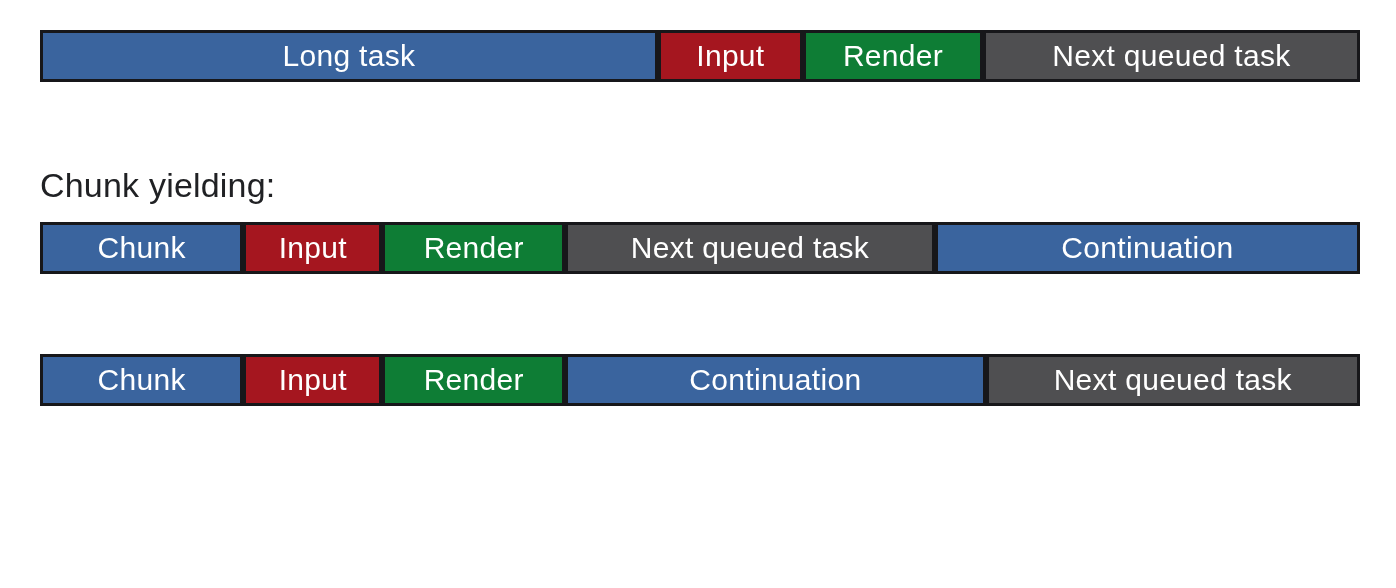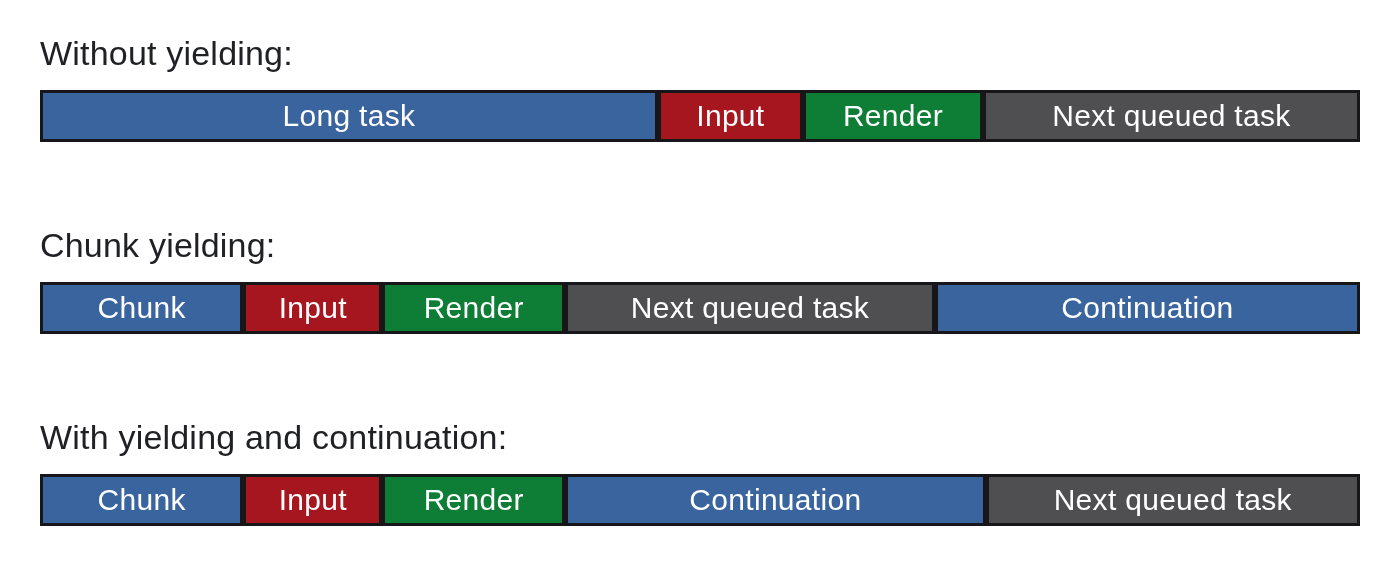--- a/index.html
+++ b/index.html
@@ -48,42 +48,40 @@
     flex-shrink: 0;
     flex-basis: 0;
   }
 </style>
 </head>
 <body>
 
 <div class="canvas">
 
   <div class="section">
-    <h2 class="section-heading">Without yielding:</h2>
     <div class="timeline-bar">
         <div class="task-block" style="flex-grow: 623; background: rgb(58, 100, 158);">Long task</div>
         <div class="task-block" style="flex-grow: 142; background: rgb(165, 22, 31);">Input</div>
         <div class="task-block" style="flex-grow: 177; background: rgb(14, 125, 53);">Render</div>
         <div class="task-block" style="flex-grow: 378; background: rgb(79, 79, 81);">Next queued task</div>
       </div>
   </div>
 
   <div class="section">
     <h2 class="section-heading">Chunk yielding:</h2>
     <div class="timeline-bar">
         <div class="task-block" style="flex-grow: 202; background: rgb(58, 100, 158);">Chunk</div>
         <div class="task-block" style="flex-grow: 136; background: rgb(165, 22, 31);">Input</div>
         <div class="task-block" style="flex-grow: 181; background: rgb(14, 125, 53);">Render</div>
         <div class="task-block" style="flex-grow: 372; background: rgb(79, 79, 81);">Next queued task</div>
         <div class="task-block" style="flex-grow: 429; background: rgb(58, 100, 158);">Continuation</div>
       </div>
   </div>
 
   <div class="section">
-    <h2 class="section-heading">With yielding and continuation:</h2>
     <div class="timeline-bar">
         <div class="task-block" style="flex-grow: 202; background: rgb(58, 100, 158);">Chunk</div>
         <div class="task-block" style="flex-grow: 136; background: rgb(165, 22, 31);">Input</div>
         <div class="task-block" style="flex-grow: 181; background: rgb(14, 125, 53);">Render</div>
         <div class="task-block" style="flex-grow: 424; background: rgb(58, 100, 158);">Continuation</div>
         <div class="task-block" style="flex-grow: 377; background: rgb(79, 79, 81);">Next queued task</div>
       </div>
   </div>
 
 </div>

